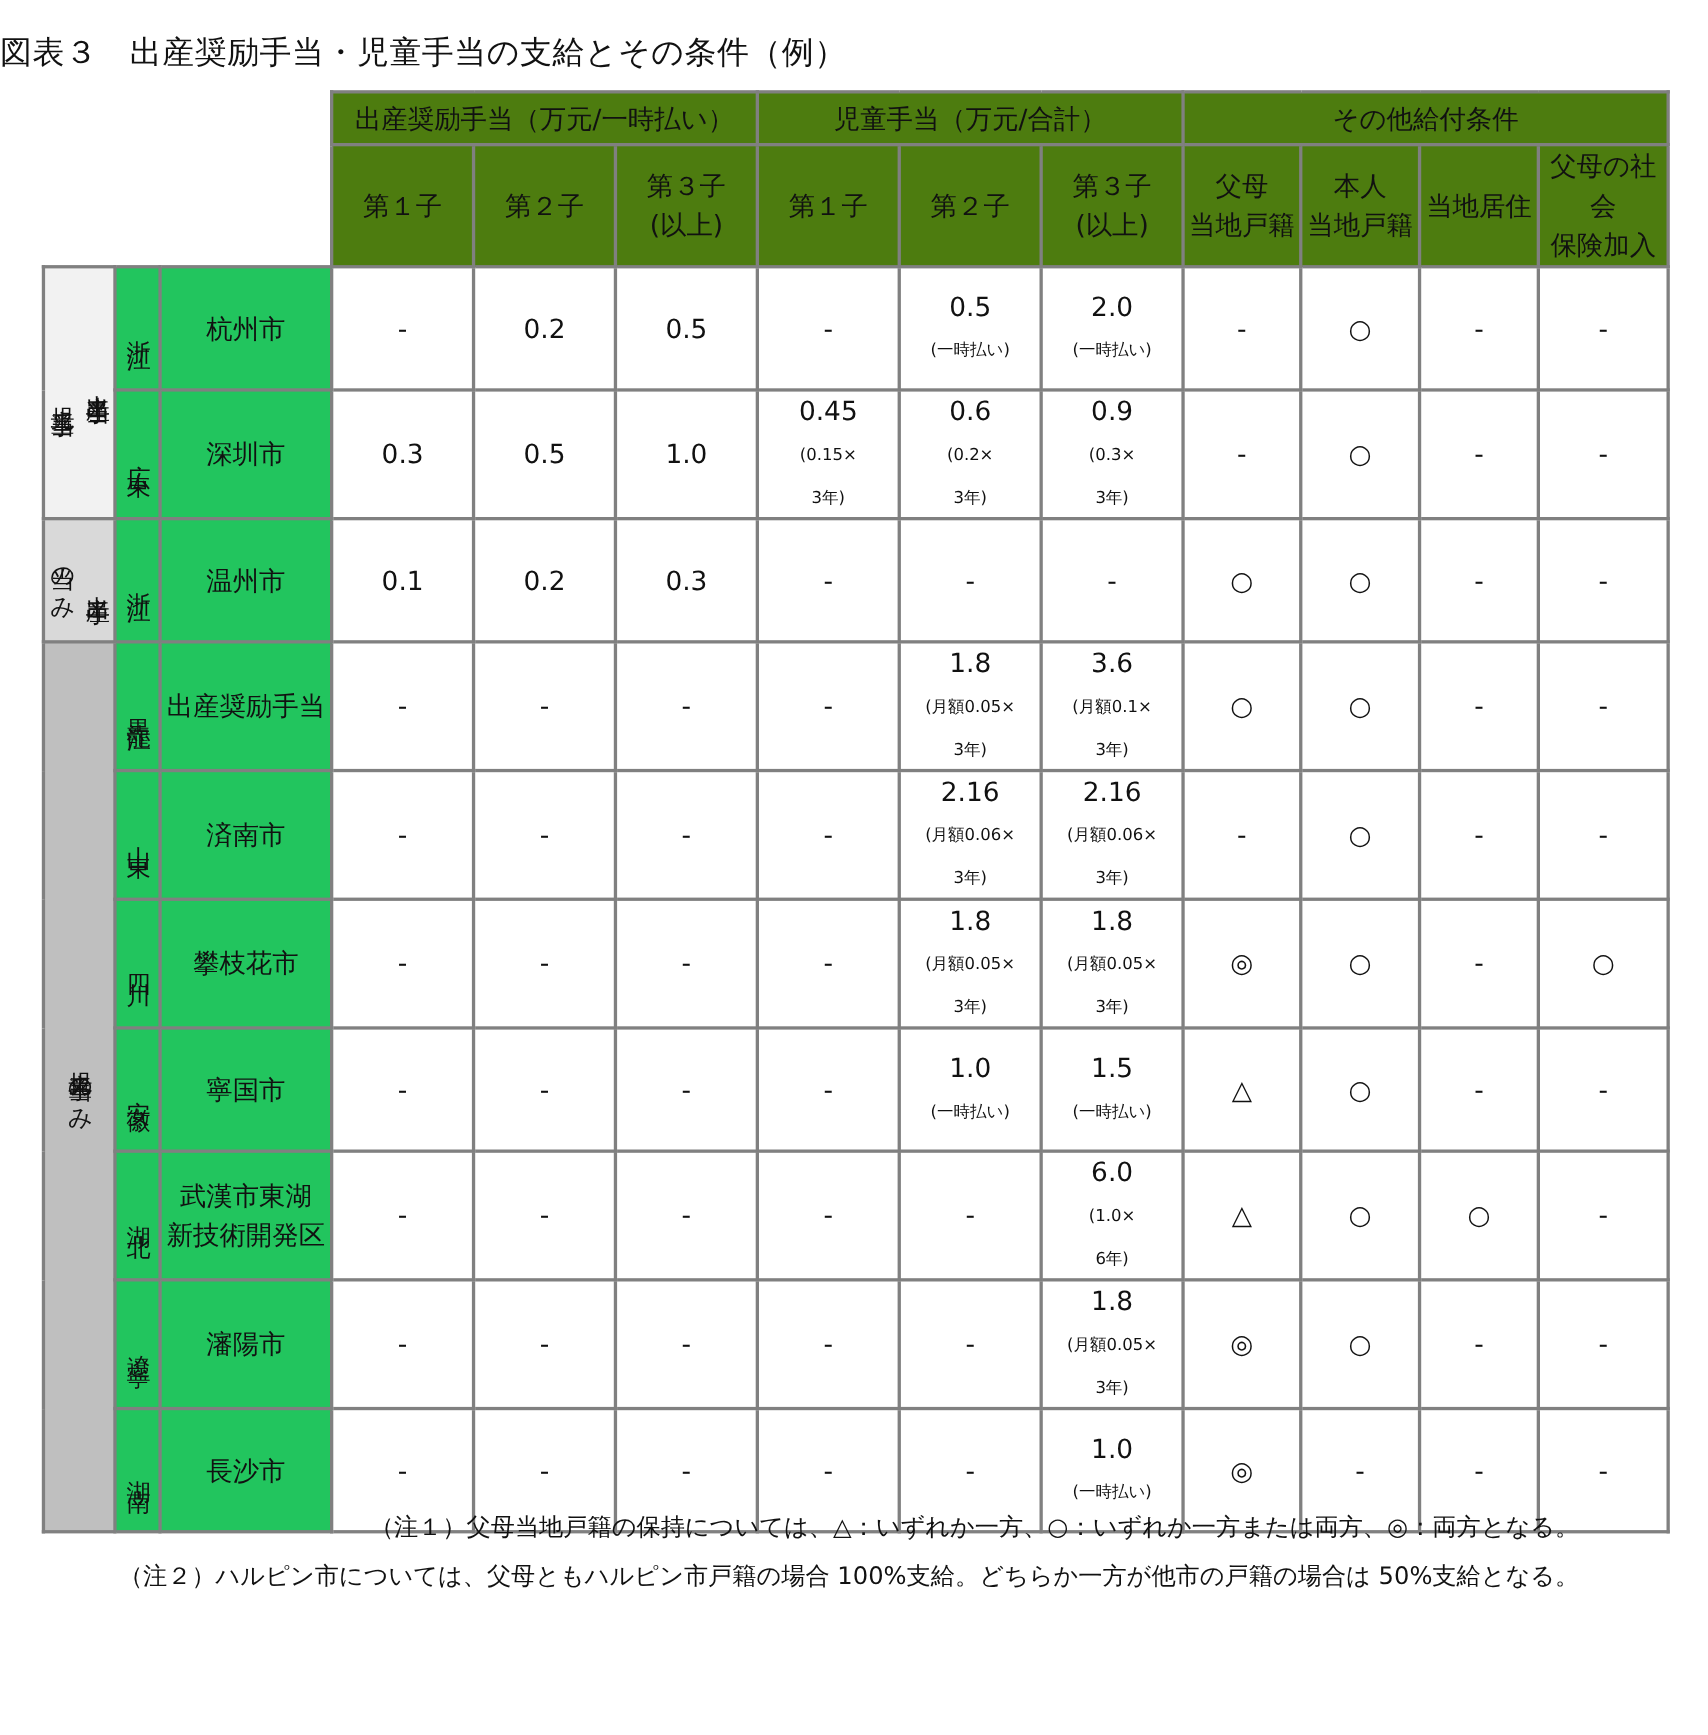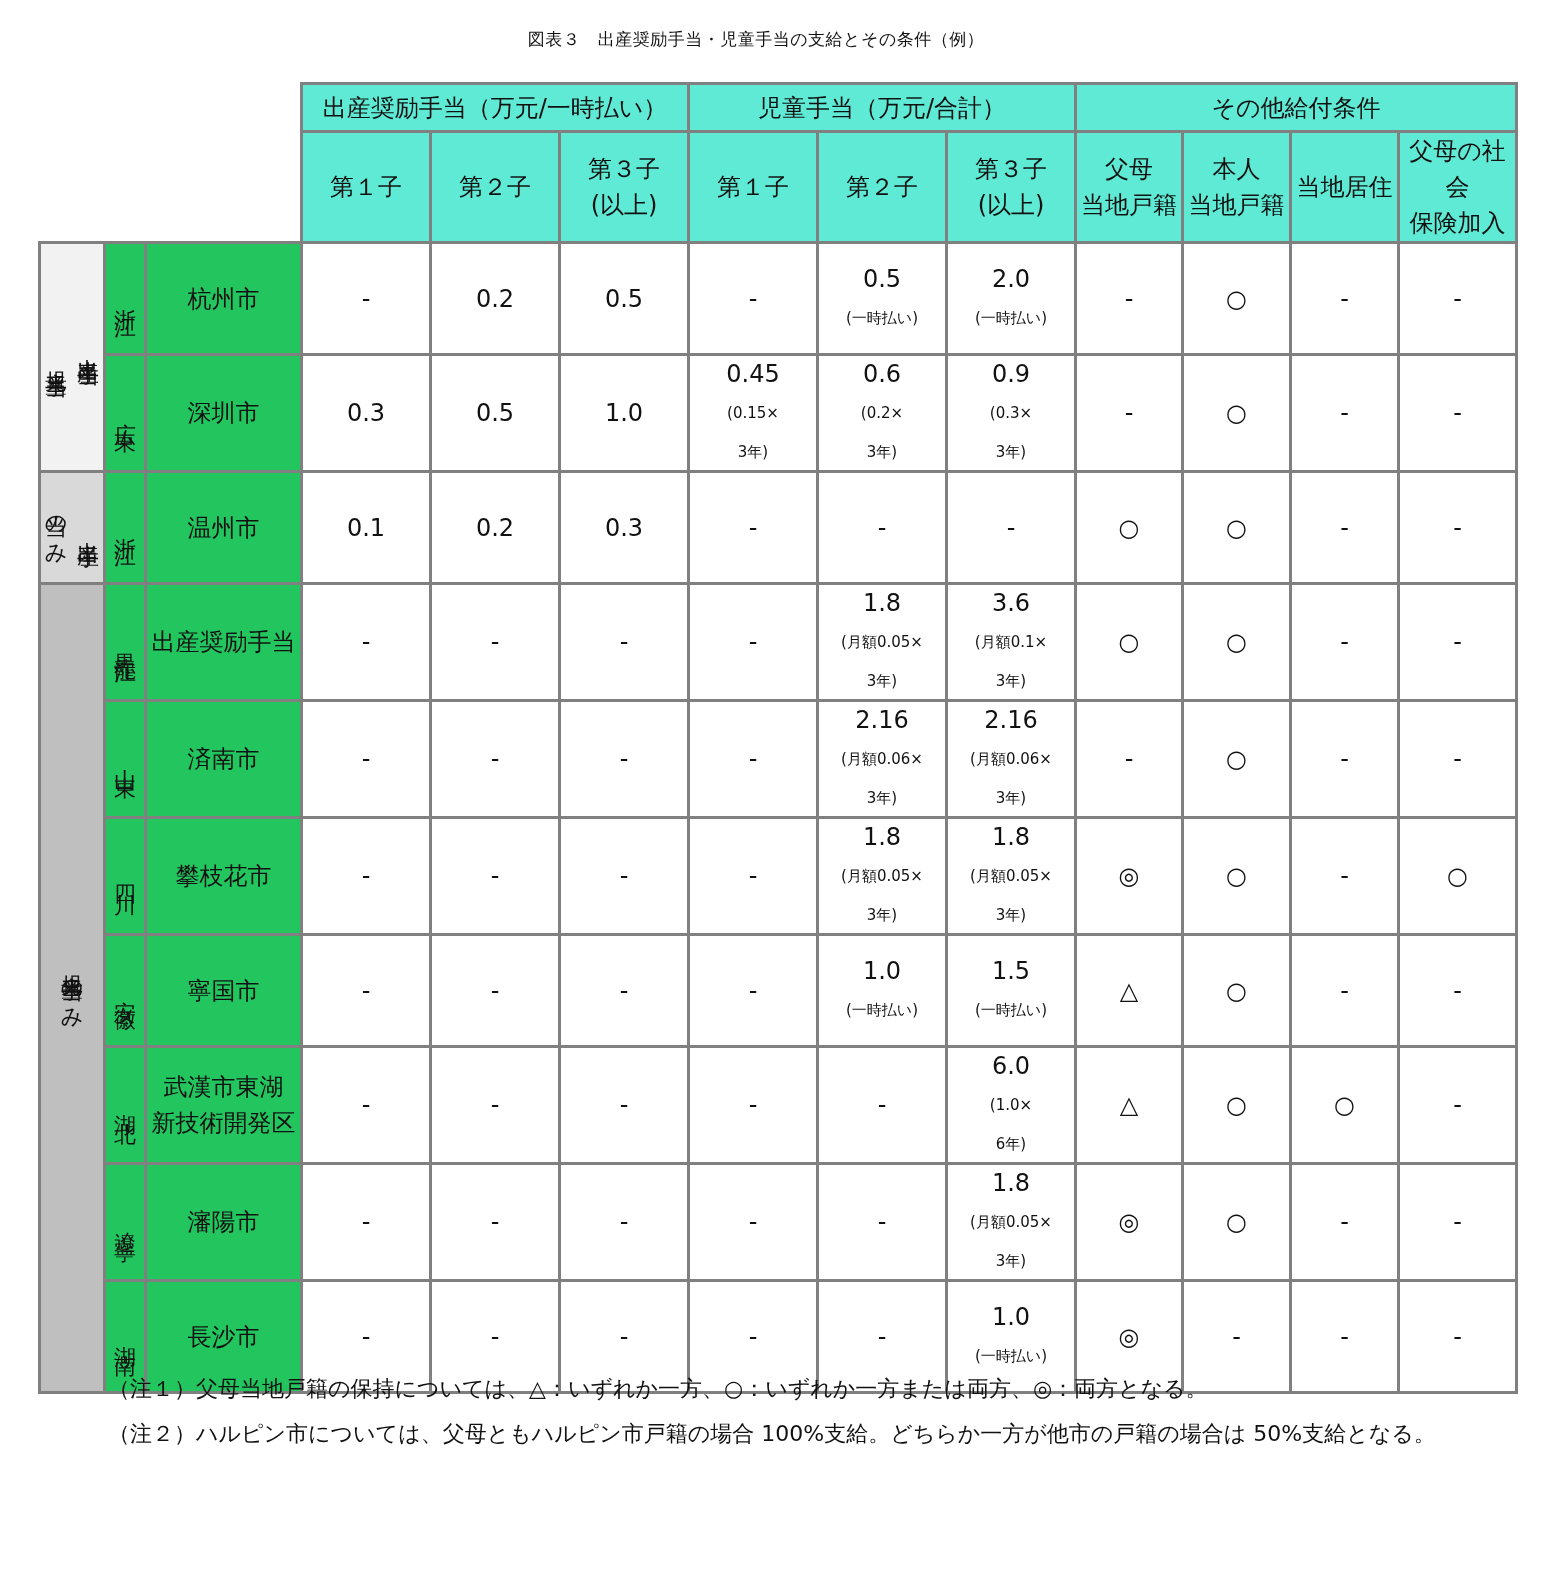--- a/index.html
+++ b/index.html
@@ -1,31 +1,31 @@
 <!DOCTYPE html>
 <html><head>
 <meta charset="utf-8">
 <style>
   html, body { margin: 0; padding: 0; background: #ffffff; }
   body { width: 1553px; height: 1577px; position: relative; font-family: "DejaVu Sans", sans-serif; color: #111; }
-  .title { position: absolute; top: 28px; left: 16px; width: 1480px; text-align: center; font-size: 17px; letter-spacing: 0.5px; }
+  .title { position: absolute; top: 28px; left: 0; width: 1480px; text-align: left; font-size: 29px; letter-spacing: 0.5px; }
   table.grid { position: absolute; top: 82px; left: 38px; border-collapse: collapse; table-layout: fixed; }
   table.grid td { border: 3px solid #808080; text-align: center; vertical-align: middle; padding: 0; font-size: 24px; line-height: 36px; }
   td.blank { border: none !important; background: #fff; }
-  td.hdr { background: #5eead4; }
+  td.hdr { background: #4d7c0f; }
   td.lbl { background: #22c55e; }
   td.grp1 { background: #f2f2f2; }
   td.grp2 { background: #d9d9d9; }
   td.grp3 { background: #bfbfbf; }
   td.val { background: #fff; }
   .vert { writing-mode: vertical-rl; text-orientation: upright; margin: 0 auto; font-size: 22px; line-height: 30px; letter-spacing: 2px; }
   .prov { writing-mode: vertical-rl; text-orientation: upright; margin: 0 auto; font-size: 22px; letter-spacing: 8px; line-height: 30px; }
   .sub { font-size: 15px; line-height: 36px; }
   .sym { font-size: 26px; }
-  .notes { position: absolute; top: 1366px; left: 108px; font-size: 22px; line-height: 45px; }
+  .notes { position: absolute; top: 1366px; left: 108px; font-size: 22px; line-height: 45px; text-align: right; }
   .notes div { white-space: nowrap; }
 </style>
 </head>
 <body>
 
 <div class="title">図表３　出産奨励手当・児童手当の支給とその条件（例）</div>
 
 <table class="grid">
   <colgroup>
     <col style="width:52px">

